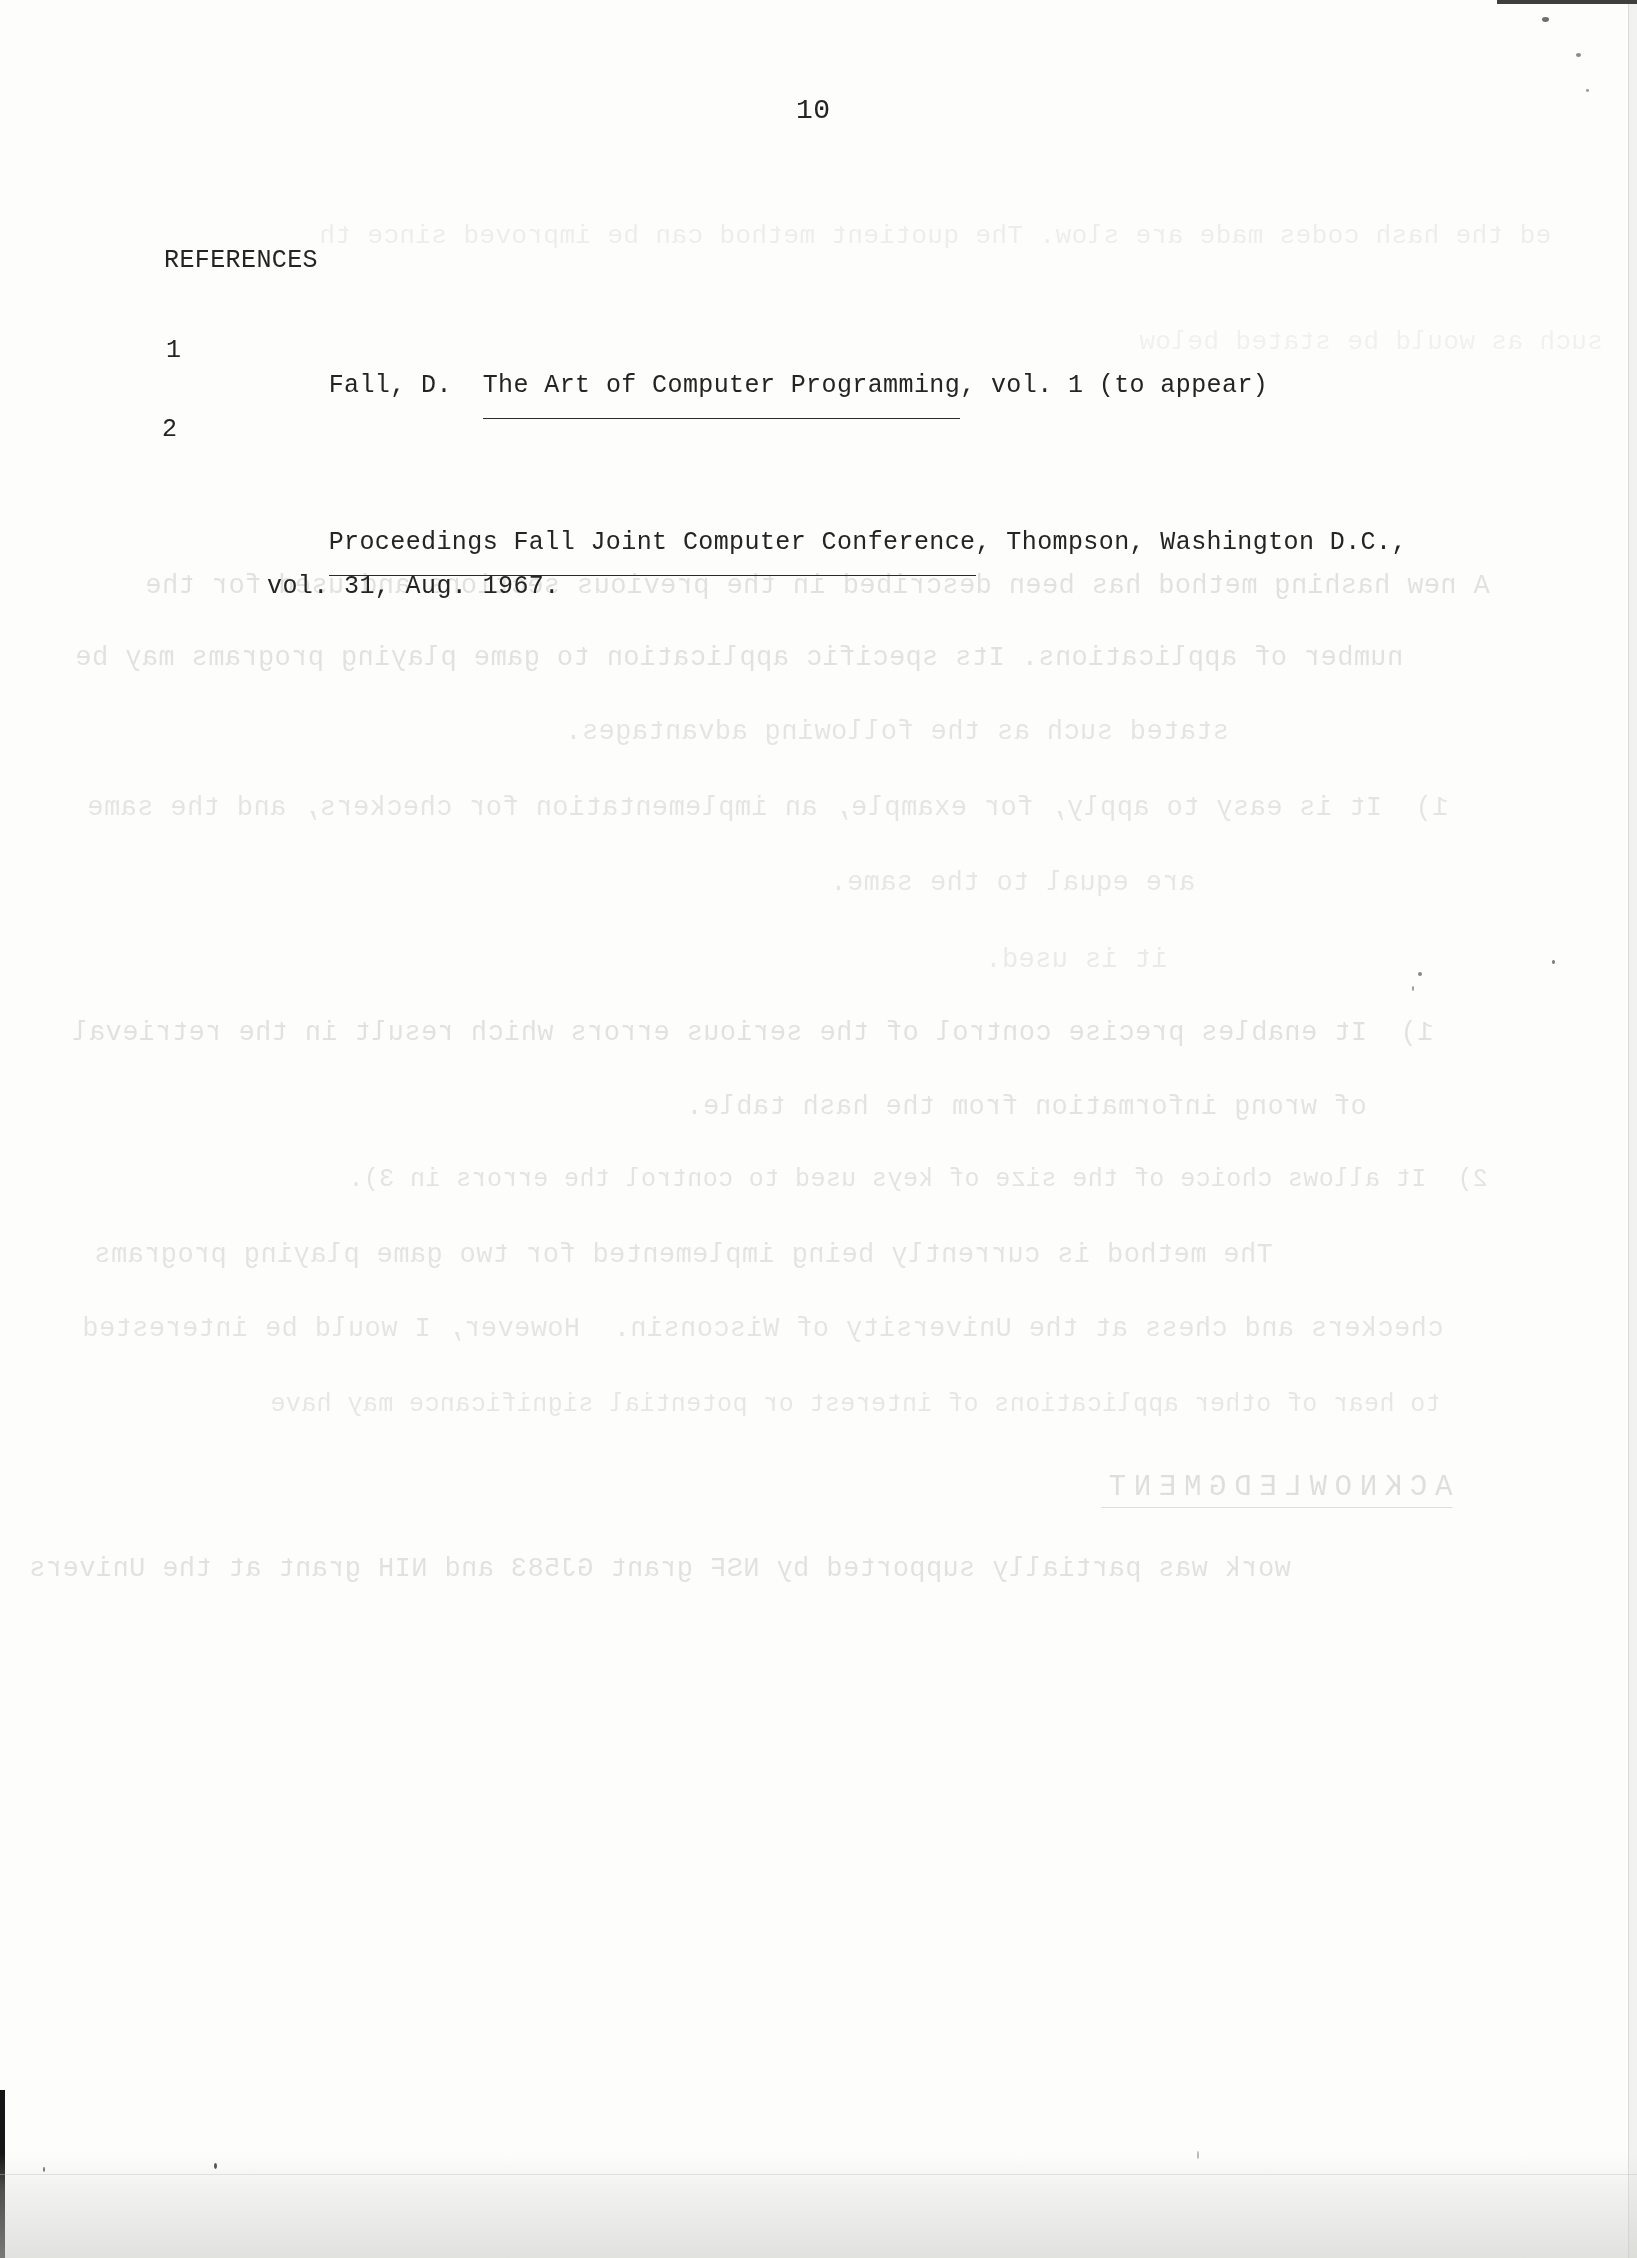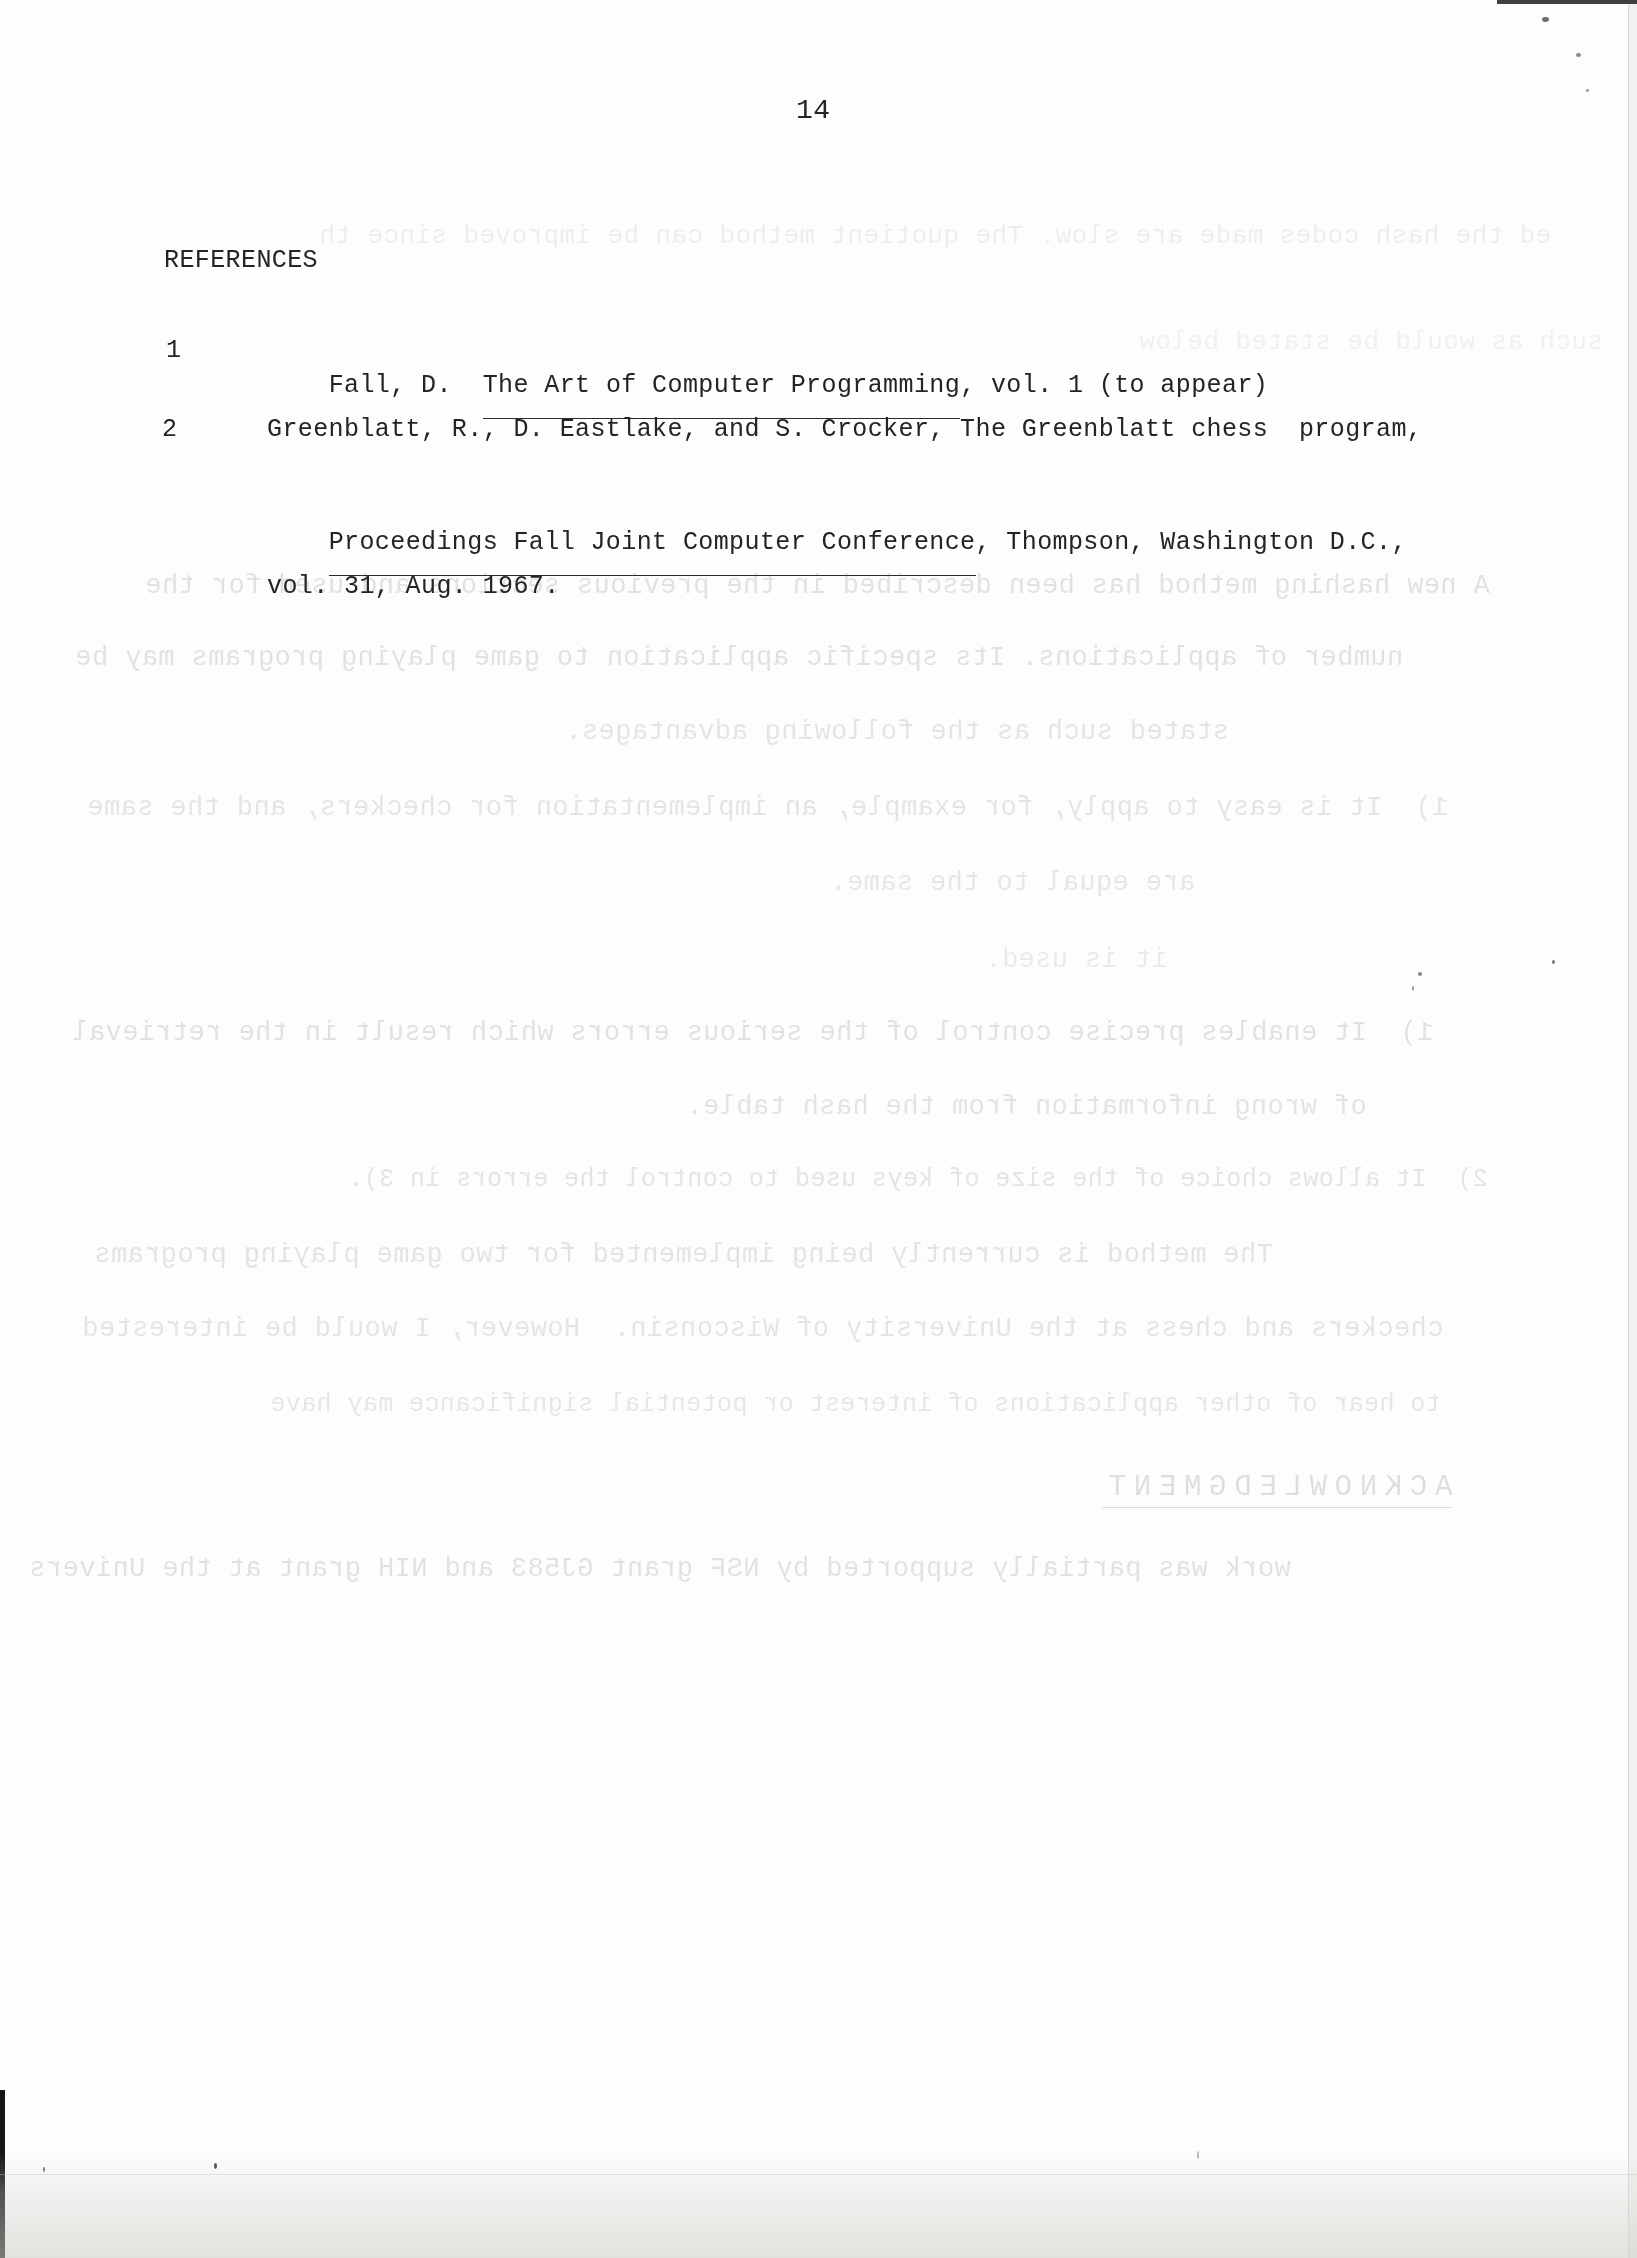--- a/index.html
+++ b/index.html
@@ -62,31 +62,30 @@
       <div class="ghost" style="left: 72px; top: 1017px; font-size: 27px; opacity: 0.16;">1)  It enables precise control of the serious errors which result in the retrieval</div>
       <div class="ghost" style="left: 686px; top: 1091px; font-size: 27px; opacity: 0.15;">of wrong information from the hash table.</div>
       <div class="ghost" style="left: 348px; top: 1163px; font-size: 25px; opacity: 0.15;">2)  It allows choice of the size of keys used to control the errors in 3).</div>
       <div class="ghost" style="left: 94px; top: 1239px; font-size: 27px; opacity: 0.15;">The method is currently being implemented for two game playing programs</div>
       <div class="ghost" style="left: 82px; top: 1313px; font-size: 27px; opacity: 0.14;">checkers and chess at the University of Wisconsin.  However, I would be interested</div>
       <div class="ghost" style="left: 270px; top: 1388px; font-size: 25px; opacity: 0.13;">to hear of other applications of interest or potential significance may have</div>
       <div class="ghost ghost-uline" style="left: 1101px; top: 1471px; font-size: 29px; opacity: 0.18; letter-spacing: 7.7px;">ACKNOWLEDGMENT</div>
       <div class="ghost" style="left: 29px; top: 1553px; font-size: 27px; opacity: 0.16;">work was partially supported by NSF grant GJ583 and NIH grant at the Univers</div>
     </div>
 
-  <div class="txt pageno" style="left:796px;top:93px;">14</div>
+  <div class="txt pageno" style="left:796px;top:93px;">10</div>
 
   <div class="txt" style="left:164px;top:243px;">REFERENCES</div>
 
   <div class="txt" style="left:166px;top:333px;">1</div>
   <div class="txt" style="left:267px;top:333px;">
     <span>Fall, D.  </span><span class="uline">The Art of Computer Programming</span><span>, vol. 1 (to appear)</span>
   </div>
 
   <div class="txt" style="left:162px;top:412px;">2</div>
-  <div class="txt" style="left:267px;top:412px;">Greenblatt, R., D. Eastlake, and S. Crocker, The Greenblatt chess  program,</div>
   <div class="txt" style="left:267px;top:490px;font-family:Liberation Mono, monospace;">
     <span class="uline">Proceedings Fall Joint Computer Conference</span><span>, Thompson, Washington D.C.,</span>
   </div>
   <div class="txt" style="left:267px;top:569px;">vol. 31, Aug. 1967.</div>
 
   <div class="edge-right-col"></div>
   <div class="edge-top-right"></div>
   <div class="edge-left-strip"></div>
   <div class="bottom-hairline"></div>
   <div class="bottom-band"></div>

